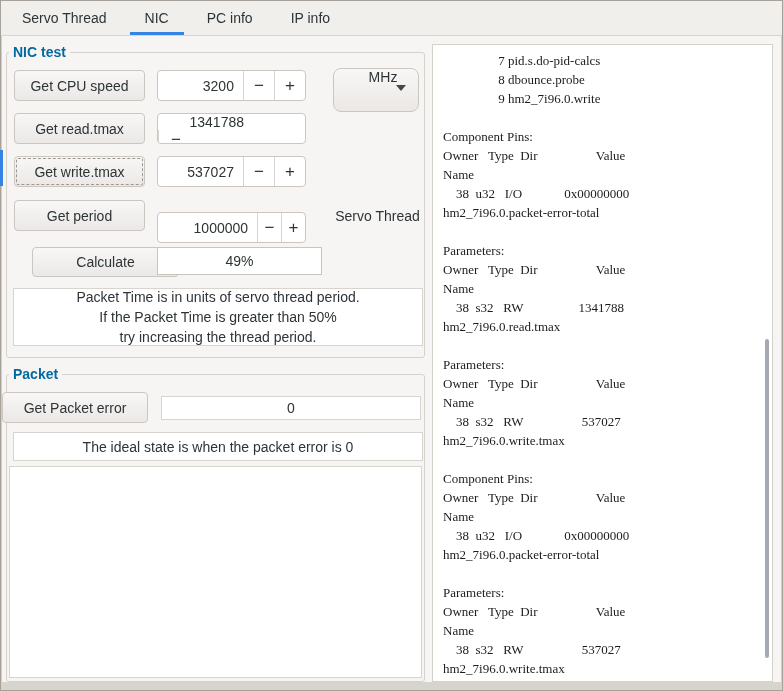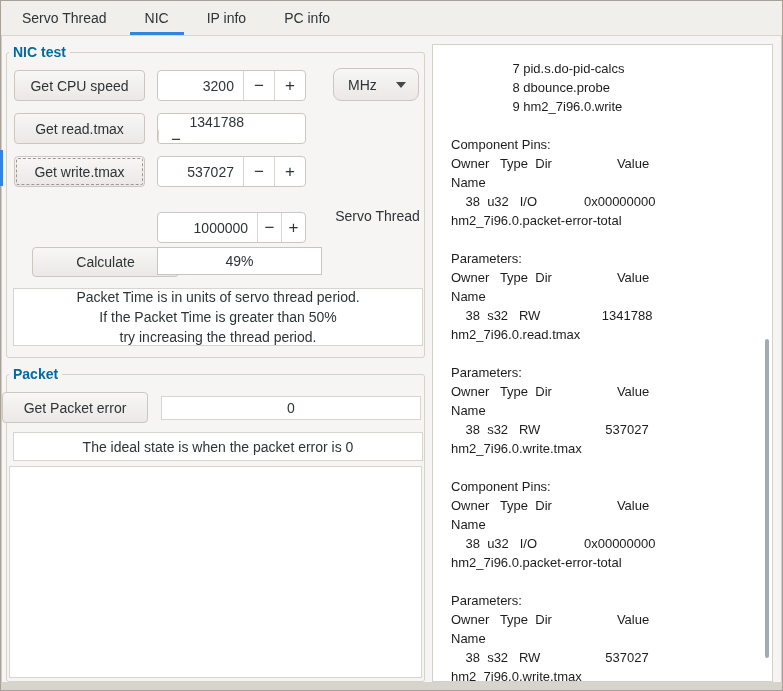--- a/index.html
+++ b/index.html
@@ -18,39 +18,39 @@
   .btn{position:absolute;height:31px;background:linear-gradient(to bottom,#f8f7f6,#ebe8e6);
        border:1px solid #ccc6c0;border-radius:4px;font-size:14px;color:#2e3436;
        display:flex;align-items:center;justify-content:center;box-sizing:border-box;}
   .btn.focused{outline:1px dashed #9d978f;outline-offset:-3px;}
   .spin{position:absolute;width:149px;height:31px;background:#ffffff;border:1px solid #ccc6c0;
         border-radius:4px;display:flex;box-sizing:border-box;overflow:hidden;}
   .spin-value{width:95px;display:flex;align-items:center;justify-content:flex-end;
               padding-right:9px;font-size:14px;color:#2e3436;box-sizing:border-box;}
   .spin-seg{width:34px;border-left:1px solid #d8d4cf;display:flex;align-items:center;
             justify-content:center;font-size:17px;color:#2e3436;}
-  .combo{position:absolute;left:333px;top:68px;width:86px;height:33px;
+  .combo{position:absolute;left:333px;top:68px;width:86px;height:44px;
          background:linear-gradient(to bottom,#f8f7f6,#ebe8e6);border:1px solid #ccc6c0;
-         border-radius:8px;display:flex;align-items:center;box-sizing:border-box;}
+         border-radius:8px;display:flex;align-items:center;box-sizing:border-box;flex-direction:column;}
   .combo-label{padding-left:14px;font-size:14px;color:#2e3436;}
   .combo-arrow{margin-left:auto;margin-right:12px;width:0;height:0;
                border-left:5px solid transparent;border-right:5px solid transparent;border-top:6px solid #45484a;}
   .box{position:absolute;background:#ffffff;border:1px solid #d8d4cf;box-sizing:border-box;
        font-size:14px;color:#2e3436;display:flex;align-items:center;justify-content:center;text-align:center;}
   .note{white-space:pre-line;line-height:20px;}
   .static-label{position:absolute;font-size:14px;color:#2e3436;display:flex;align-items:center;justify-content:center;}
 
   
   fieldset.frame{position:absolute;margin:0;padding:0;border:1px solid #d5d1cb;border-radius:3px;box-sizing:border-box;}
   fieldset.frame legend{font-size:14px;font-weight:bold;color:#0369a1;padding:0 4px;margin-left:2px;}
 
   
   .hal-panel{position:absolute;left:432px;top:44px;width:341px;height:638px;background:#ffffff;
              border:1px solid #d5d1cb;box-sizing:border-box;}
-  .hal-panel pre{margin:8px;padding:6px 0 0 10px;font-family:Liberation Sans, sans-serif;
+  .hal-panel pre{margin:0;padding:6px 0 0 10px;font-family:Liberation Serif, serif;
                  font-size:13px;line-height:19px;color:#1c1c1c;white-space:pre;}
   .scroll-thumb{position:absolute;right:3px;top:294px;width:4px;height:319px;background:#a4aab1;border-radius:2px;}
 
   .left-indicator{position:absolute;left:0;top:150px;width:3px;height:36px;background:#3584e4;}
   .white-panel{position:absolute;left:9px;top:466px;width:413px;height:212px;background:#ffffff;
                border:1px solid #d8d4cf;box-sizing:border-box;}
 </style>
 </head>
 <body>
 
@@ -59,25 +59,25 @@
   <div class="tabbar">
     <div class="tab">
       <span>Servo Thread</span>
 
     </div>
     <div class="tab active">
       <span>NIC</span>
       <span class="tab-underline"></span>
     </div>
     <div class="tab">
-      <span>IP info</span>
+      <span>PC info</span>
 
     </div>
     <div class="tab">
-      <span>PC info</span>
+      <span>IP info</span>
 
     </div>
   </div>
 
   <div class="left-indicator"></div>
 
   <fieldset class="frame" style="left:6px;top:44px;width:419px;height:314px;">
     <legend>NIC test</legend>
   </fieldset>
 
@@ -99,20 +99,21 @@
     <div class="spin-seg">+</div>
   </div>
 
   <div class="btn focused" style="left:14px;top:156px;width:131px;">Get write.tmax</div>
   <div class="spin" style="left:157px;top:156px;">
     <div class="spin-value">537027</div>
     <div class="spin-seg">−</div>
     <div class="spin-seg">+</div>
   </div>
 
+  <div class="btn" style="left:14px;top:200px;width:131px;">Get period</div>
   <div class="spin" style="left:157px;top:212px;padding-left:32px;">
     <div class="spin-value">1000000</div>
     <div class="spin-seg">−</div>
     <div class="spin-seg">+</div>
   </div>
   <div class="static-label" style="left:330px;top:200px;width:95px;height:31px;">Servo Thread</div>
 
   <div class="btn" style="left:32px;top:247px;width:147px;height:30px;">Calculate</div>
   <div class="box" style="left:157px;top:247px;width:165px;height:28px;border-color:#c9c4be;">49%</div>
 

